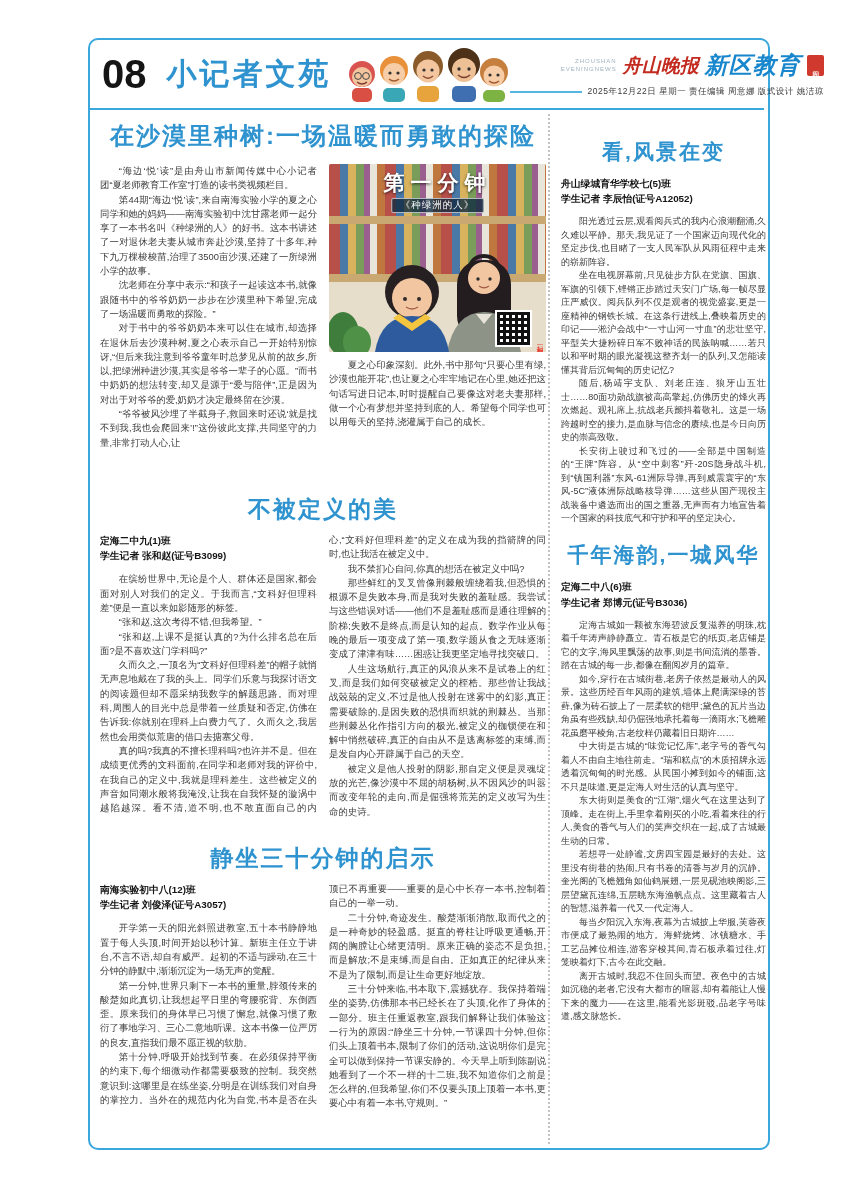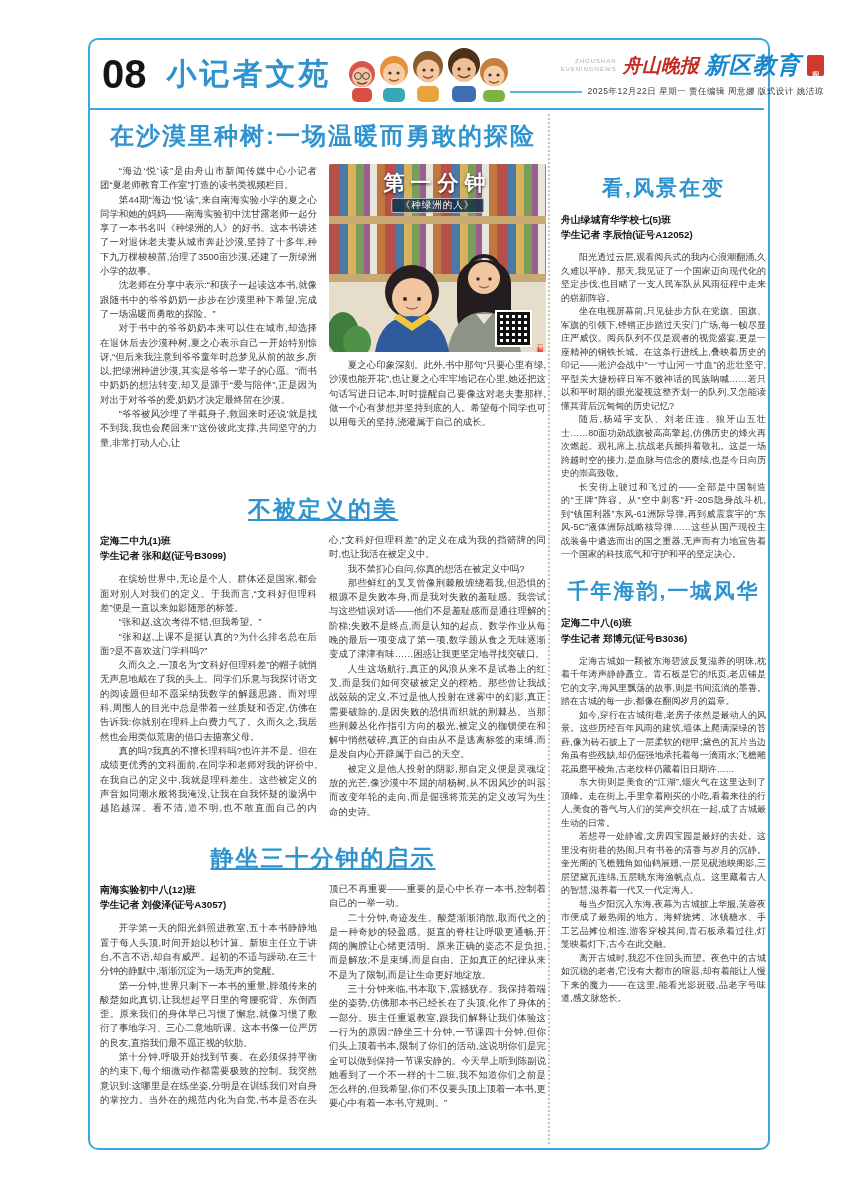--- a/index.html
+++ b/index.html
@@ -26,21 +26,21 @@
                  letter-spacing:1px;white-space:nowrap;}
   .brand-badge{width:17px;height:21px;background:#d03a2e;color:#fff;font-size:7px;line-height:1.1;
                display:flex;align-items:center;justify-content:center;writing-mode:vertical-rl;border-radius:2px;}
   .dateline-row{display:flex;align-items:center;gap:6px;margin-top:5px;}
   .dateline-line{width:72px;height:2px;background:#57b5e2;}
   .dateline{font-size:8.5px;color:#3a3a3a;letter-spacing:.5px;white-space:nowrap;}
   
   .main{position:absolute;left:100px;top:114px;width:446px;}
   .art-title{color:var(--headline);font-weight:bold;text-align:center;letter-spacing:2px;margin:0;}
   .t1{font-size:24px;margin:6px 0 12px;}
-  .t2{font-size:23px;margin:10px 0 8px;text-decoration:underline;}
+  .t2{font-size:23px;margin:10px 0 8px;}
   .lead-body{display:flex;gap:12px;}
   .bodytext{font-size:9.4px;line-height:1.52;color:#3b3b3b;text-align:justify;}
   .lead-col{width:217px;}
   .lead-col1{height:320px;overflow:hidden;}
   .lead-col2-text{height:122px;overflow:hidden;margin-top:6px;}
   .para{margin:0;text-indent:2em;}
   .cols2{columns:2;column-gap:12px;overflow:hidden;}
   .art2-body{height:300px;}
   .art3-body{height:252px;}
   .byline{font-weight:bold;color:#141414;font-size:9.8px;line-height:1.55;margin:0 0 9px 0;}
@@ -62,21 +62,21 @@
       border:1px solid rgba(255,255,255,.65);}
   .qr{position:absolute;right:14px;bottom:5px;width:33px;height:33px;background:#fff;border:2px solid #fff;
       background-image:repeating-linear-gradient(0deg,#111 0 3px,transparent 3px 6px),
                        repeating-linear-gradient(90deg,#111 0 3px,#fff 3px 6px);}
   .qr-label{position:absolute;right:2px;bottom:6px;writing-mode:vertical-rl;color:#e63c30;font-size:6.5px;
       letter-spacing:1px;}
   
   .right-col{position:absolute;left:548px;top:114px;width:218px;height:1030px;
       border-left:2px dotted #c2c2c2;padding-left:11px;box-sizing:border-box;}
   .rt{font-size:21px;letter-spacing:2px;}
-  .rt4{margin:60px 0 10px;}
+  .rt4{margin:24px 0 10px;}
   .rt5{margin:14px 0 10px;}
   .rbody{font-size:9px;line-height:1.5;color:#3b3b3b;text-align:justify;overflow:hidden;}
   .art4-body{height:312px;}
   .art5-body{height:432px;}
 </style>
 </head>
 <body>
 
 <div class="page">
   <div class="frame"></div>
@@ -247,20 +247,21 @@
 
     <article>
       <h2 class="art-title rt rt5">千年海韵,一城风华</h2>
       <div class="byline">
         <div>定海二中八(6)班</div>
         <div>学生记者 郑博元(证号B3036)</div>
       </div>
       <div class="rbody art5-body">
           <p class="para">定海古城如一颗被东海碧波反复滋养的明珠,枕着千年涛声静静矗立。青石板是它的纸页,老店铺是它的文字,海风里飘荡的故事,则是书间流淌的墨香。踏在古城的每一步,都像在翻阅岁月的篇章。</p>
           <p class="para">如今,穿行在古城街巷,老房子依然是最动人的风景。这些历经百年风雨的建筑,墙体上爬满深绿的苔藓,像为砖石披上了一层柔软的铠甲;黛色的瓦片当边角虽有些残缺,却仍倔强地承托着每一滴雨水;飞檐雕花虽磨平棱角,古老纹样仍藏着旧日期许……</p>
+          <p class="para">中大街是古城的“味觉记忆库”,老字号的香气勾着人不由自主地往前走。“瑞和糕点”的木质招牌永远透着沉甸甸的时光感。从民国小摊到如今的铺面,这不只是味道,更是定海人对生活的认真与坚守。</p>
           <p class="para">东大街则是美食的“江湖”,烟火气在这里达到了顶峰。走在街上,手里拿着刚买的小吃,看着来往的行人,美食的香气与人们的笑声交织在一起,成了古城最生动的日常。</p>
           <p class="para">若想寻一处静谧,文房四宝园是最好的去处。这里没有街巷的热闹,只有书卷的清香与岁月的沉静。奎光阁的飞檐翘角如仙鹤展翅,一层见砚池映阁影,三层望黛瓦连绵,五层眺东海渔帆点点。这里藏着古人的智慧,滋养着一代又一代定海人。</p>
           <p class="para">每当夕阳沉入东海,夜幕为古城披上华服,芙蓉夜市便成了最热闹的地方。海鲜烧烤、冰镇糖水、手工艺品摊位相连,游客穿梭其间,青石板承着过往,灯笼映着灯下,古今在此交融。</p>
           <p class="para">离开古城时,我忍不住回头而望。夜色中的古城如沉稳的老者,它没有大都市的喧嚣,却有着能让人慢下来的魔力——在这里,能看光影斑驳,品老字号味道,感文脉悠长。</p>
         </div>
     </article>
   </aside>
 </div>
 
 </body></html>

